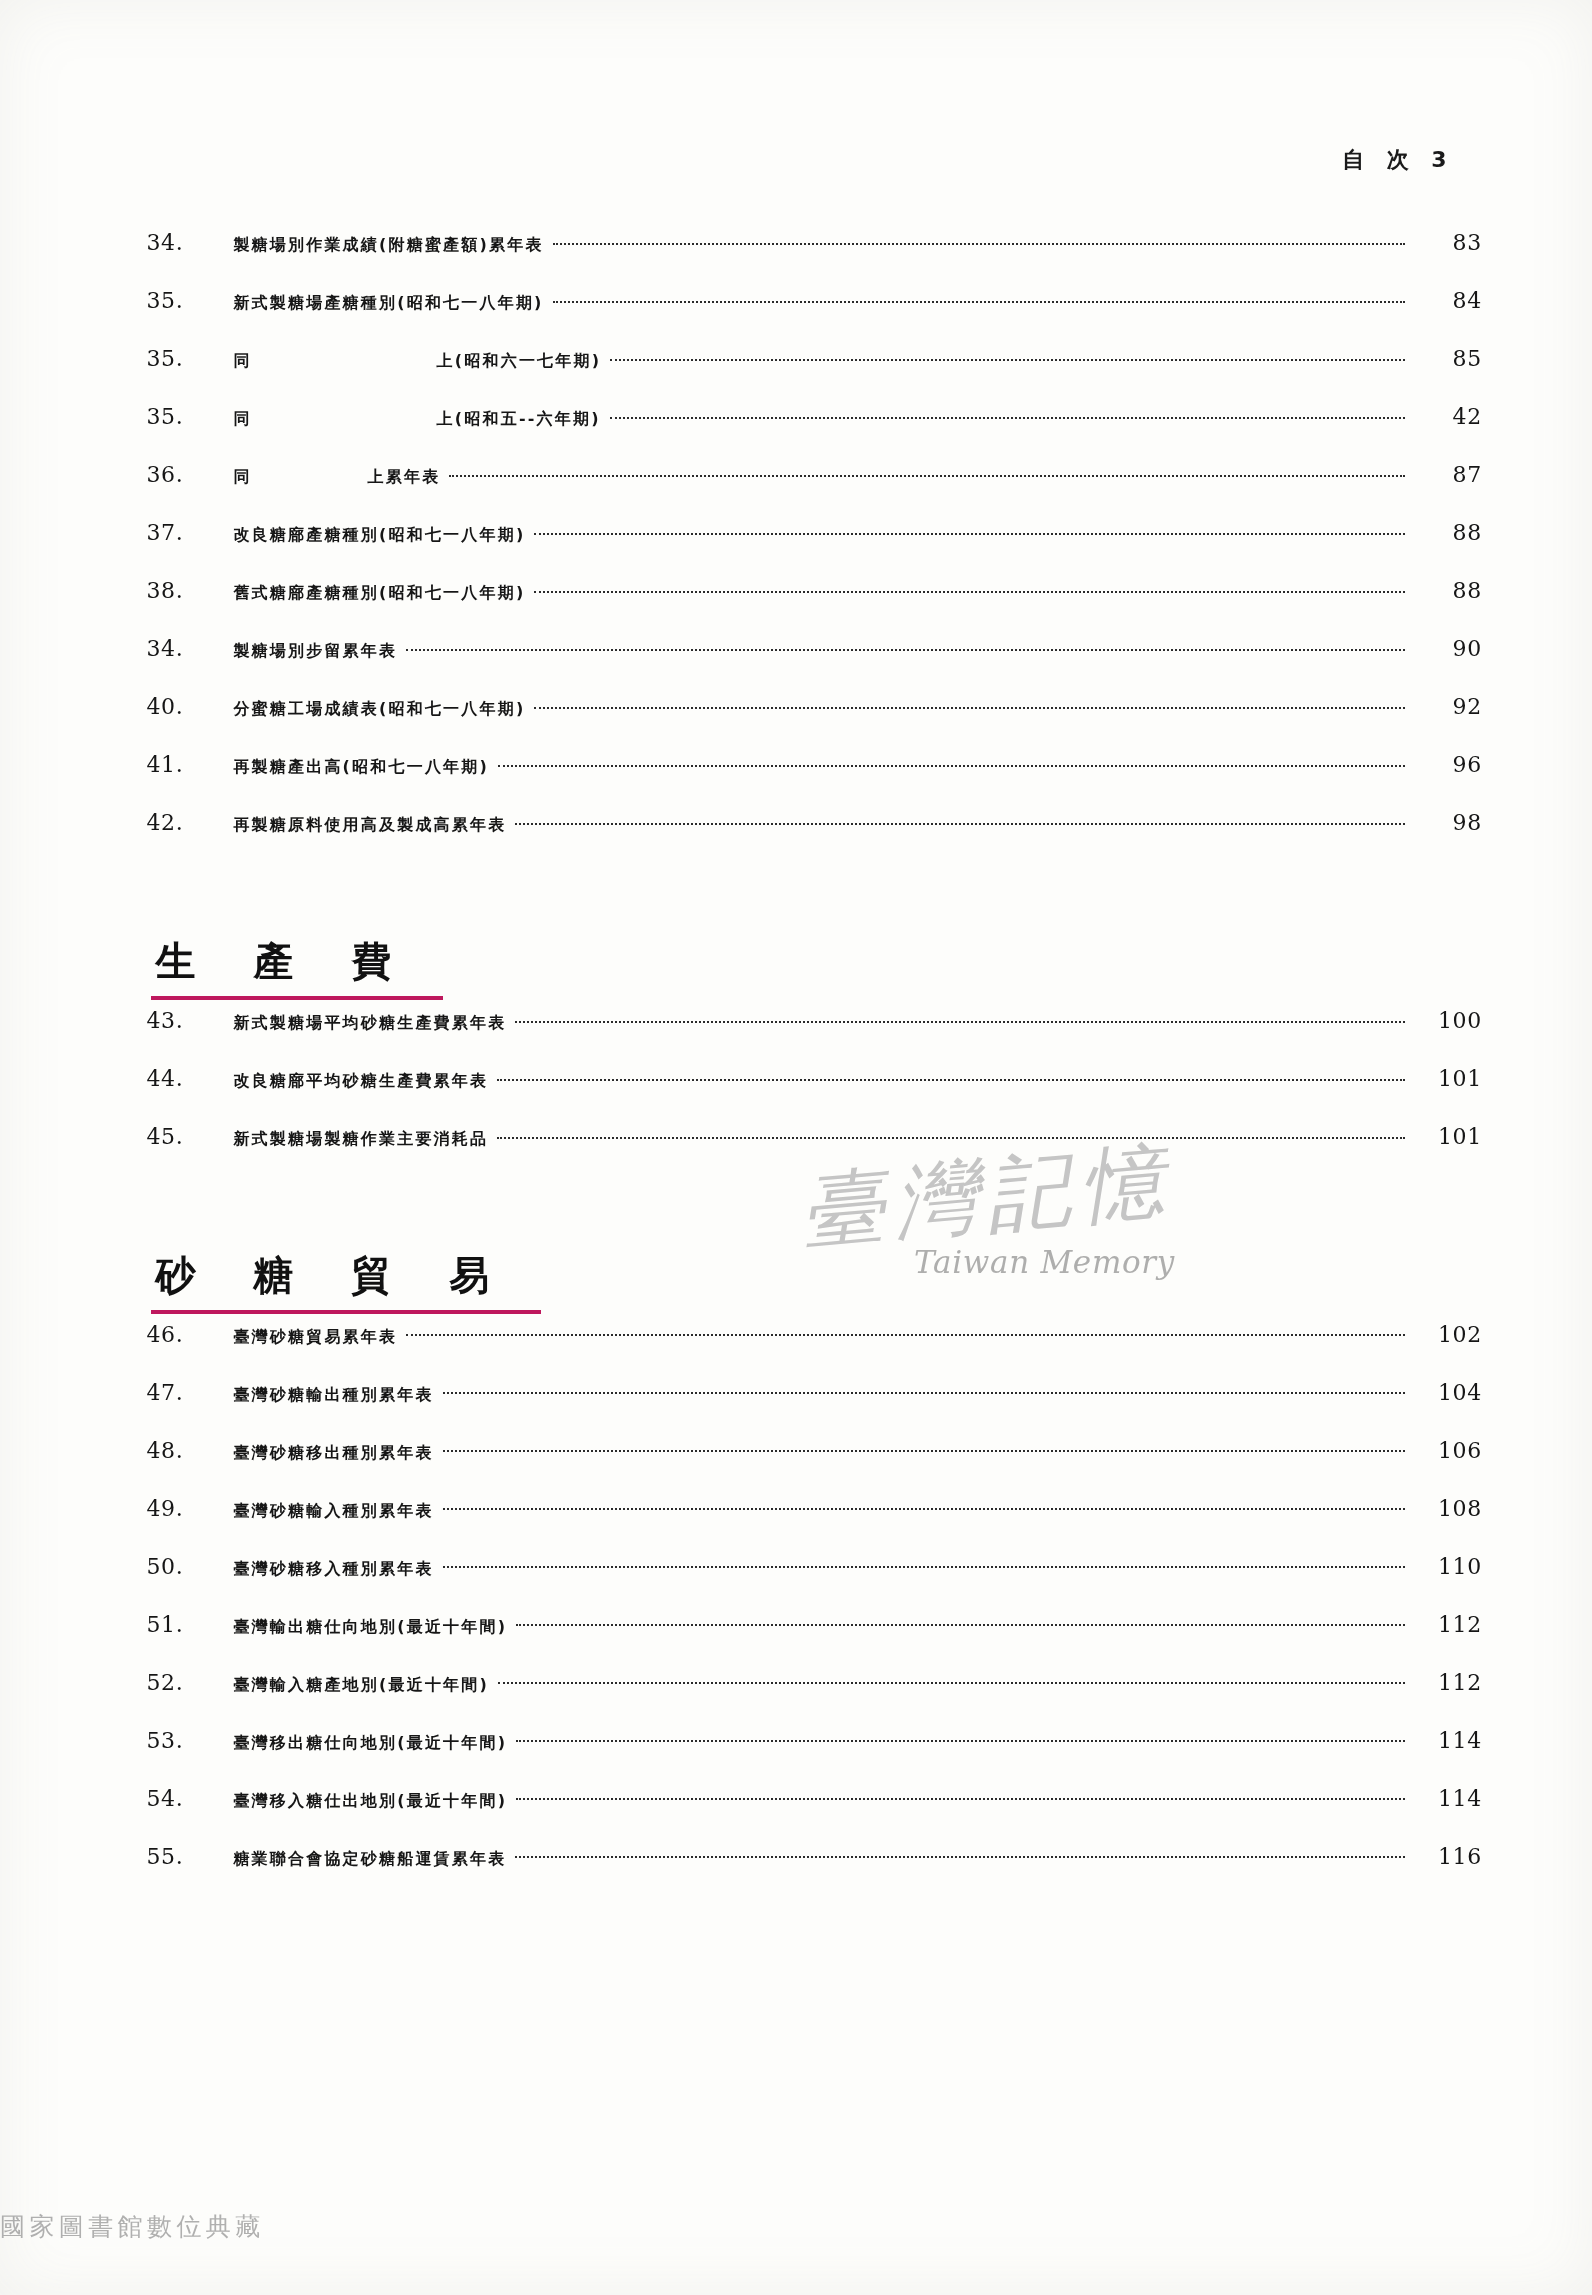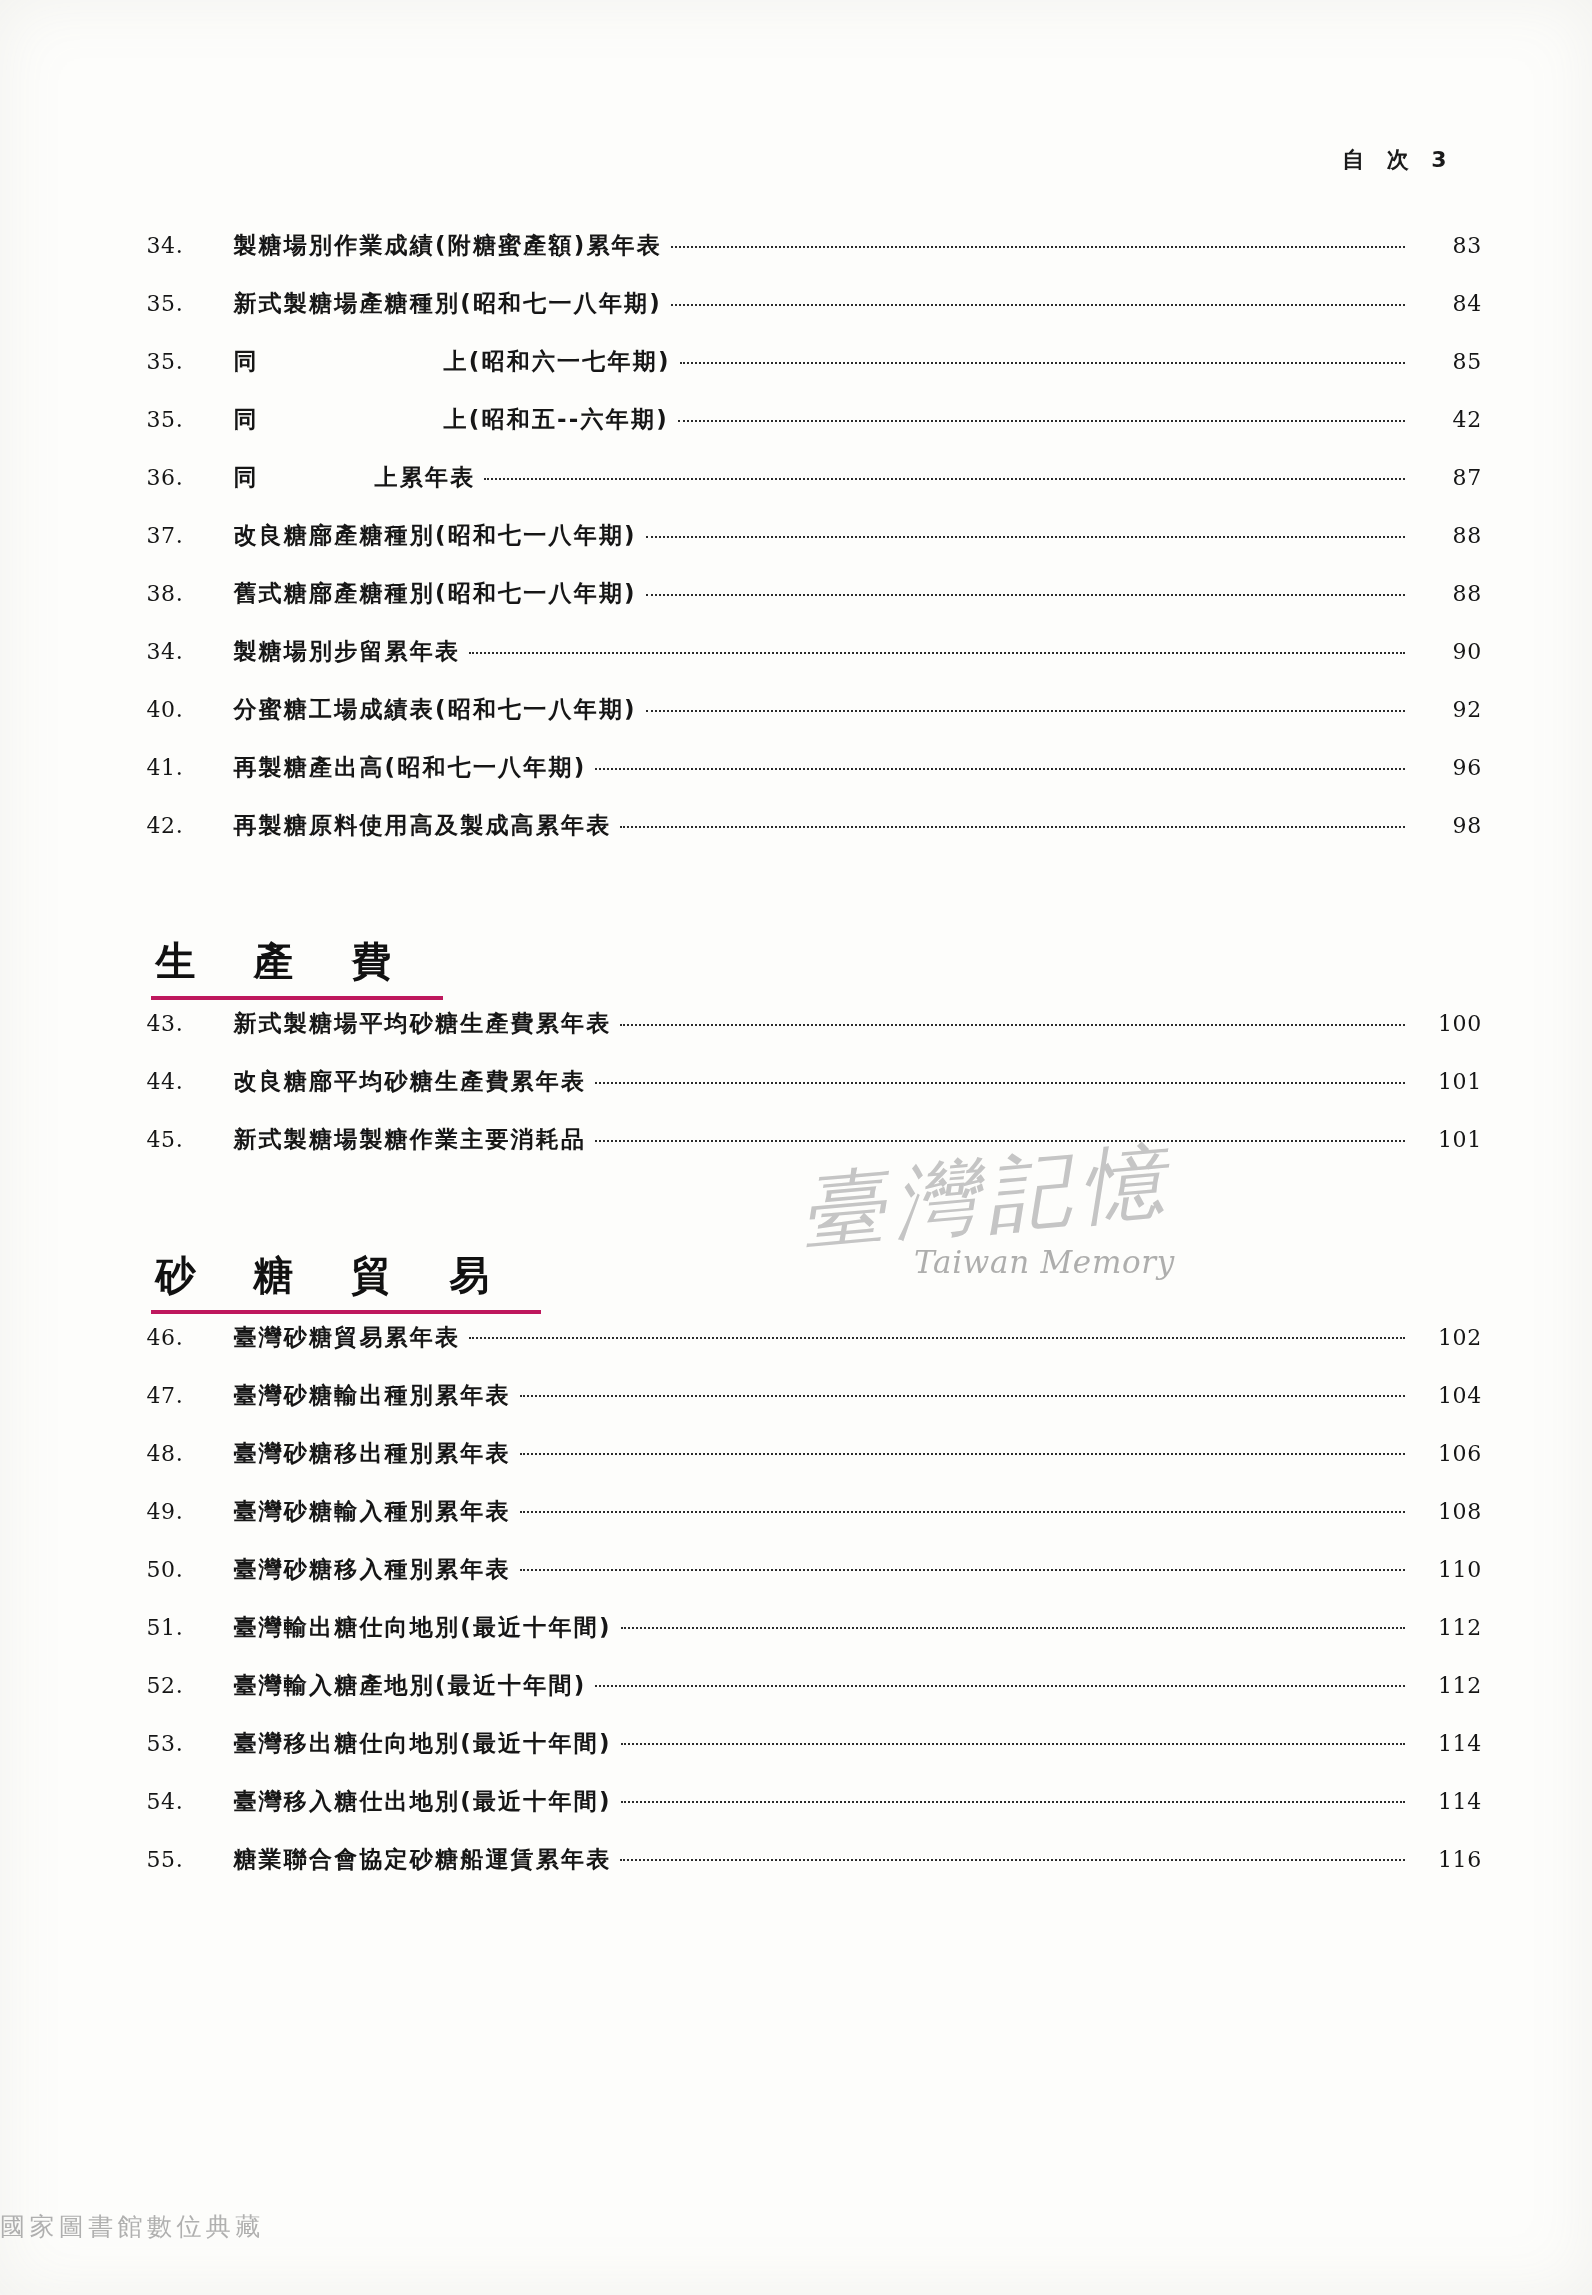--- a/index.html
+++ b/index.html
@@ -58,21 +58,21 @@
   .entry .num {
     width: 87px;
     flex: 0 0 87px;
     font-size: 22px;
     text-align: left;
     padding-left: 4.4px;
     letter-spacing: 0.7px;
     font-family: "DejaVu Serif", "Liberation Serif", serif;
   }
   .entry .title {
-    font-size: 23px;
+    font-size: 16px;
     letter-spacing: 2.2px;
     white-space: nowrap;
     font-family: "DejaVu Sans", "Liberation Sans", sans-serif;
     font-weight: 600;
   }
   .entry .dots {
     flex: 1 1 auto;
     margin: 0 6px 0 9px;
     position: relative;
     top: -5.2px;

